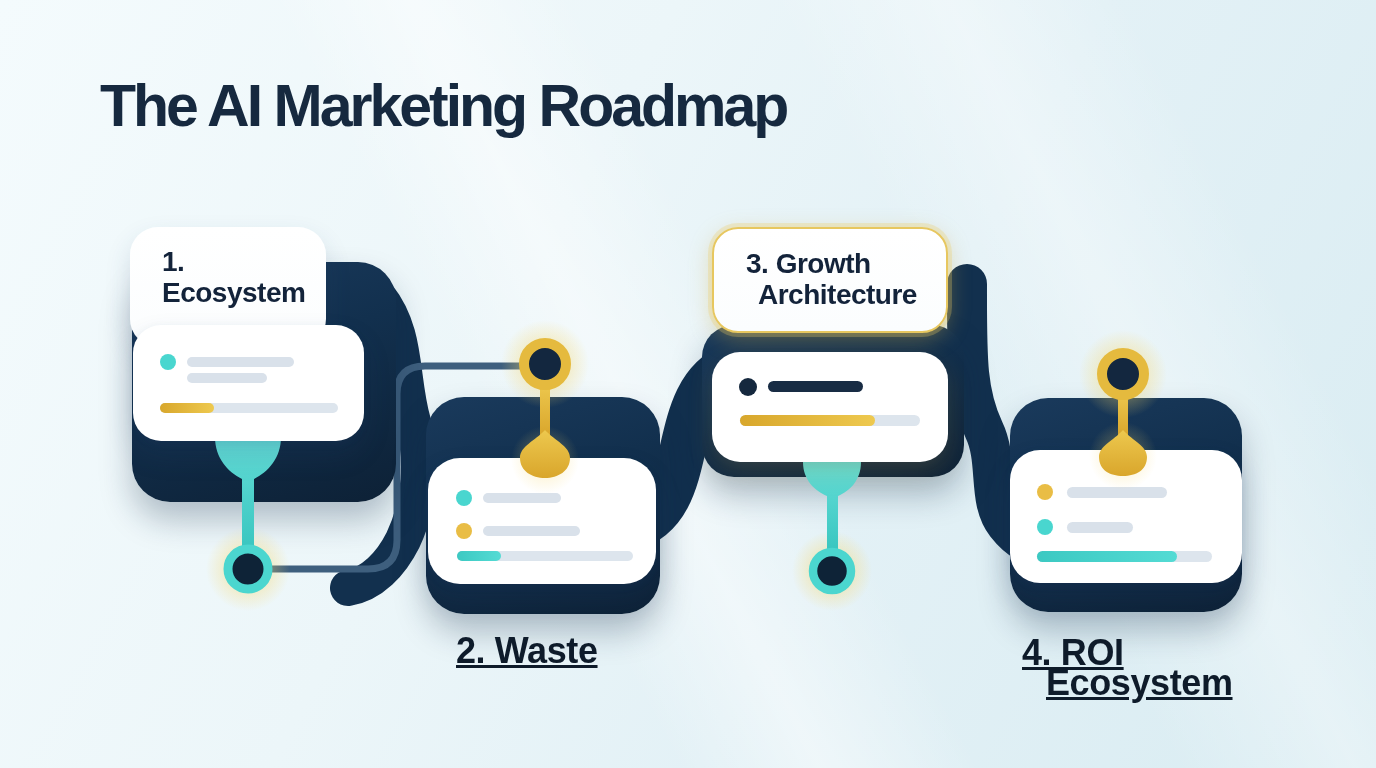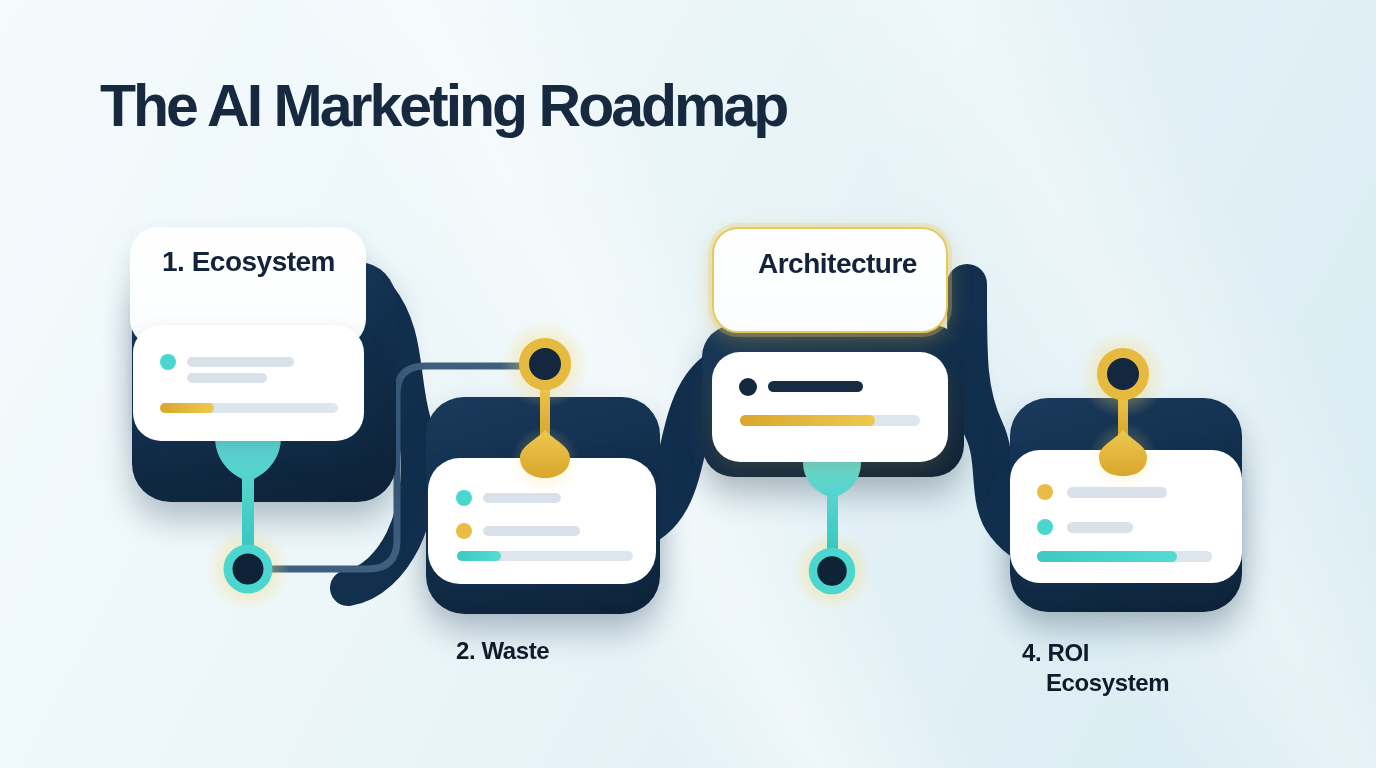--- a/index.html
+++ b/index.html
@@ -27,21 +27,21 @@
   .dc1{left:132px;top:262px;width:264px;height:240px;}
   .dc2{left:426px;top:397px;width:234px;height:217px;}
   .dc3{left:702px;top:325px;width:262px;height:152px;border-radius:32px;}
   .dc4{left:1010px;top:398px;width:232px;height:214px;}
 
   .title-card{
     position:absolute;z-index:4;background:linear-gradient(180deg,#ffffff 0%,#fbfdfe 100%);
     border-radius:28px;box-shadow:0 12px 26px rgba(40,70,110,.15);
     box-sizing:border-box;padding:19px 18px 0 32px;
   }
-  .tc1{left:130px;top:227px;width:236px;height:120px;}
+  .tc1{left:130px;top:227px;width:196px;height:120px;}
   .tc3{left:712px;top:227px;width:236px;height:106px;border:2px solid #e7c75f;border-radius:26px;
        box-shadow:0 0 0 4px rgba(236,204,102,.28),0 6px 22px rgba(214,174,62,.38);}
   .card-title{font-size:28px;line-height:31px;font-weight:700;color:#13233a;letter-spacing:-.5px;}
   .card-title span{display:block;}
   .tc3 .card-title .l2{padding-left:12px;}
 
   .white-card{
     position:absolute;z-index:4;background:#ffffff;border-radius:28px;
     box-shadow:0 14px 28px rgba(35,70,110,.16),0 3px 8px rgba(35,70,110,.08);
   }
@@ -56,22 +56,22 @@
   .dot.gold{background:#e9bd45;}
   .dot.navy{background:#15283e;width:18px;height:18px;}
   .skel{position:absolute;height:10px;border-radius:6px;background:#d9e1ea;}
   .skel.navy{background:#182c44;height:11px;}
   .bar{position:absolute;height:10px;border-radius:6px;background:#dde5ed;}
   .bar .fill{position:absolute;left:0;top:0;height:100%;border-radius:6px;}
   .fill.gold{background:linear-gradient(90deg,#d8a72c,#eec94f);}
   .fill.teal{background:linear-gradient(90deg,#3cc9c2,#54dbd4);}
 
   .step-label{
-    position:absolute;z-index:4;font-size:24px;line-height:30px;font-weight:700;
-    color:#0e1b2a;letter-spacing:-.4px;
+    position:absolute;z-index:4;font-size:36px;line-height:30px;font-weight:700;
+    color:#0e1b2a;letter-spacing:-.4px;text-decoration:underline;
   }
   .step-label span{display:block;}
   .lbl4 .l2{padding-left:24px;}
 </style>
 </head>
 <body>
 
 <div class="canvas">
 
   <h1 class="main-title">The AI Marketing Roadmap</h1>
@@ -113,20 +113,21 @@
   </svg>
 
   <div class="title-card tc1">
     <div class="card-title">
       <span class="l1">1. Ecosystem</span>
     </div>
   </div>
 
   <div class="title-card tc3">
     <div class="card-title">
+      <span class="l1">3. Growth</span>
       <span class="l2">Architecture</span>
     </div>
   </div>
 
   <div class="white-card wc1">
     <div class="dot teal" style="left:27px;top:29px;"></div>
     <div class="skel" style="left:54px;top:32px;width:107px;"></div>
     <div class="skel" style="left:54px;top:48px;width:80px;"></div>
     <div class="bar" style="left:27px;top:78px;width:178px;">
       <div class="fill gold" style="width:54px;"></div>

